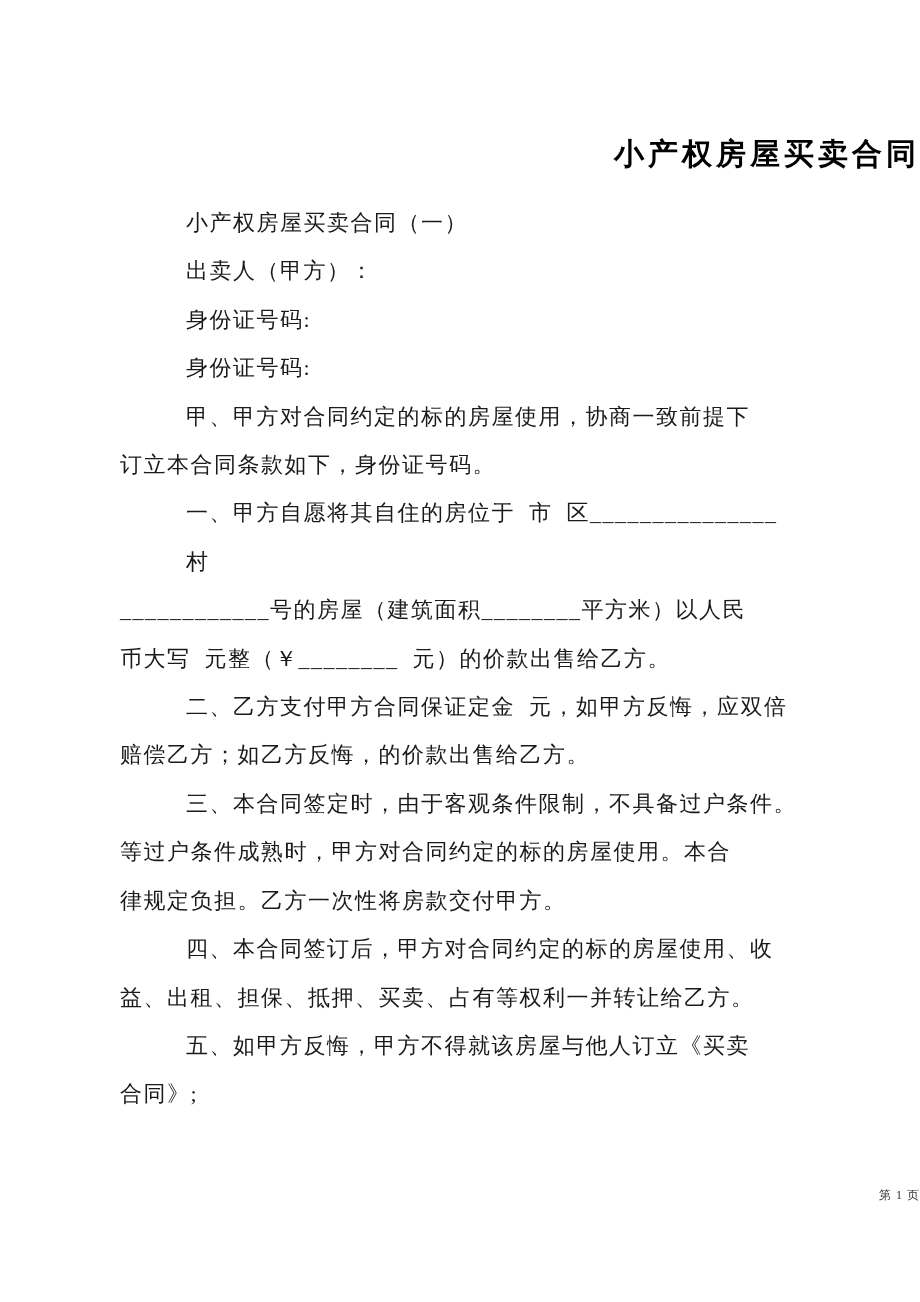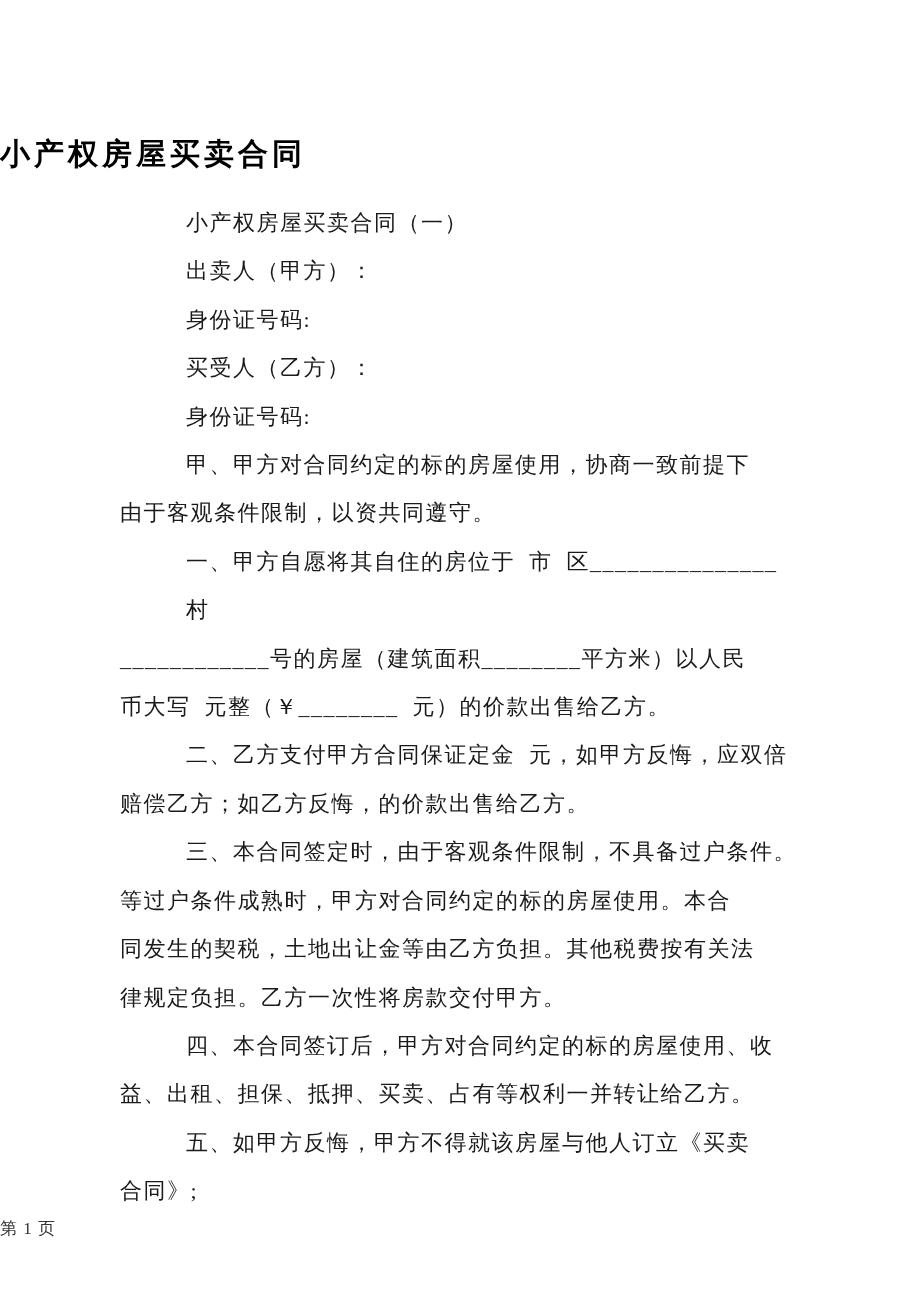--- a/index.html
+++ b/index.html
@@ -12,21 +12,21 @@
     width: 920px;
     height: 1302px;
     background: #ffffff;
     overflow: hidden;
     font-family: "Liberation Serif", "DejaVu Serif", serif;
     color: #1a1a1a;
   }
   .doc-title {
     margin: 0;
     padding-top: 137px;
-    text-align: left;
+    text-align: right;
     font-family: "Liberation Sans", "DejaVu Sans", sans-serif;
     font-weight: 700;
     font-size: 30px;
     line-height: 34px;
     letter-spacing: 4px;
     color: #000000;
   }
   .doc-body {
     margin: 28px 120px 0 120px;
     width: 680px;
@@ -40,51 +40,48 @@
   }
   .indent {
     padding-left: 66px;
     font-family: Liberation Serif, serif;
   }
   .page-footer {
     position: absolute;
     left: 0;
     right: 0;
     top: 1186px;
-    text-align: left;
-    font-size: 17px;
+    text-align: right;
+    font-size: 12px;
     line-height: 18px;
     letter-spacing: 1px;
     color: #333333;
-    margin-top: 34px;
   }
 </style>
 </head>
 <body>
 
 <div class="page">
 
   <h1 class="doc-title">小产权房屋买卖合同</h1>
 
   <div class="doc-body">
     <div class="line indent">小产权房屋买卖合同（一）</div>
     <div class="line indent">出卖人（甲方）：</div>
     <div class="line indent">身份证号码:</div>
-    <div class="line indent">买受人（乙方）：</div>
     <div class="line indent">身份证号码:</div>
     <div class="line indent">甲、甲方对合同约定的标的房屋使用，协商一致前提下</div>
-    <div class="line">由于客观条件限制，以资共同遵守。</div>
+    <div class="line">订立本合同条款如下，身份证号码。</div>
     <div class="line indent">一、甲方自愿将其自住的房位于  市  区_______________村</div>
     <div class="line">____________号的房屋（建筑面积________平方米）以人民</div>
     <div class="line">币大写  元整（￥________  元）的价款出售给乙方。</div>
     <div class="line indent">二、乙方支付甲方合同保证定金  元，如甲方反悔，应双倍</div>
     <div class="line">赔偿乙方；如乙方反悔，的价款出售给乙方。</div>
     <div class="line indent">三、本合同签定时，由于客观条件限制，不具备过户条件。</div>
     <div class="line">等过户条件成熟时，甲方对合同约定的标的房屋使用。本合</div>
-    <div class="line">同发生的契税，土地出让金等由乙方负担。其他税费按有关法</div>
     <div class="line">律规定负担。乙方一次性将房款交付甲方。</div>
     <div class="line indent">四、本合同签订后，甲方对合同约定的标的房屋使用、收</div>
     <div class="line">益、出租、担保、抵押、买卖、占有等权利一并转让给乙方。</div>
     <div class="line indent">五、如甲方反悔，甲方不得就该房屋与他人订立《买卖</div>
     <div class="line">合同》;</div>
   </div>
 
   <div class="page-footer">
     <span>第 1 页</span>
   </div>

